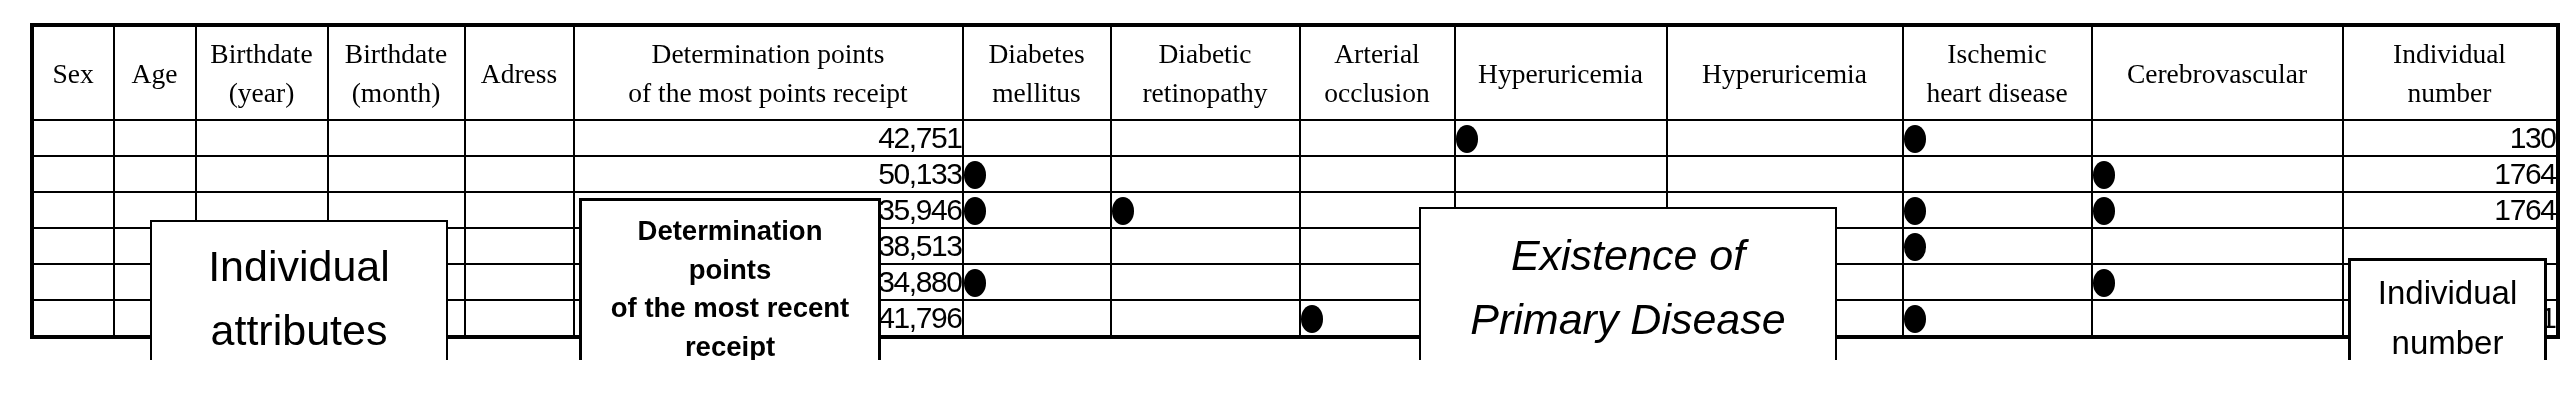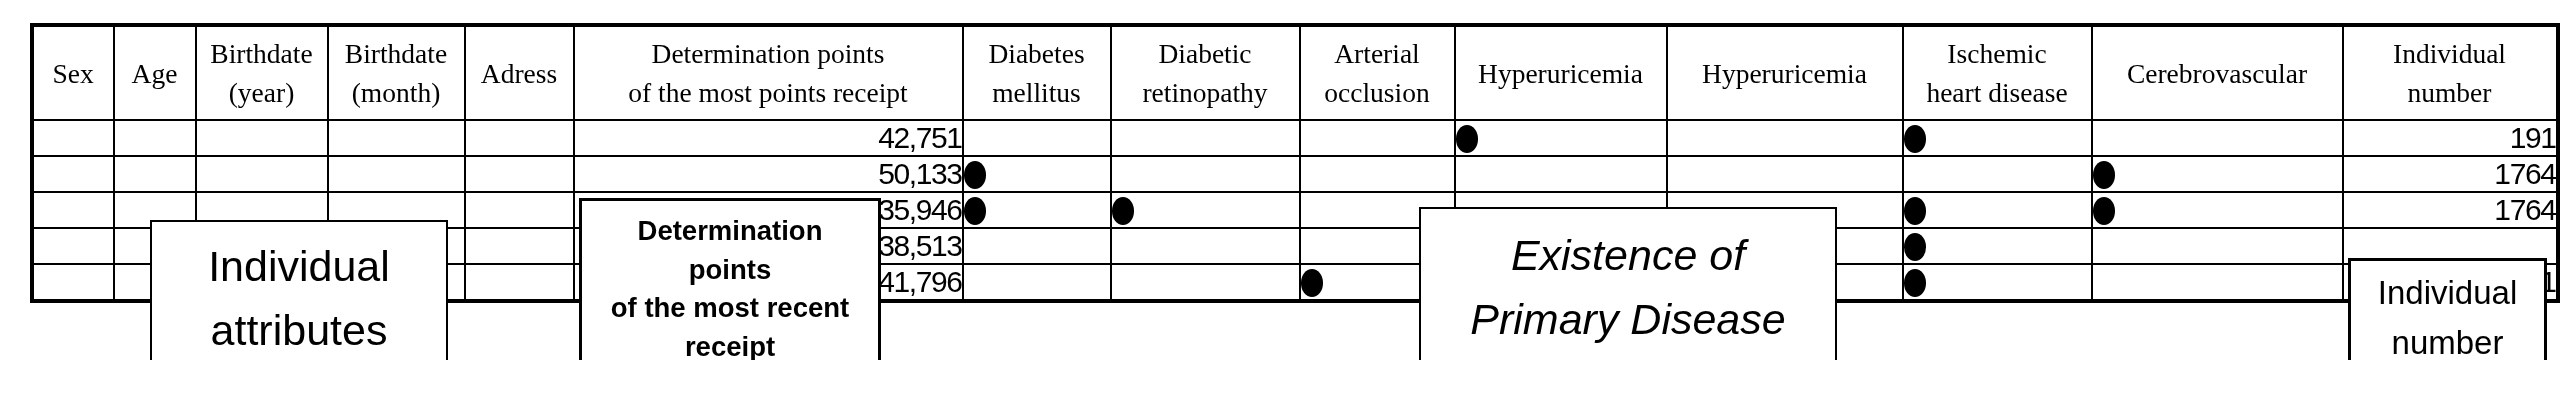--- a/index.html
+++ b/index.html
@@ -156,21 +156,21 @@
           <td class="c-text"></td>
           <td class="c-text"></td>
           <td class="c-number">42,751</td>
           <td class="c-dot"></td>
           <td class="c-dot"></td>
           <td class="c-dot"></td>
           <td class="c-dot"><span class="dot"></span></td>
           <td class="c-dot"></td>
           <td class="c-dot"><span class="dot"></span></td>
           <td class="c-dot"></td>
-          <td class="c-number">191</td>
+          <td class="c-number">130</td>
         </tr>
         <tr>
           <td class="c-text"></td>
           <td class="c-text"></td>
           <td class="c-text"></td>
           <td class="c-text"></td>
           <td class="c-text"></td>
           <td class="c-number">50,133</td>
           <td class="c-dot"><span class="dot"></span></td>
           <td class="c-dot"></td>
@@ -204,20 +204,36 @@
           <td class="c-text"></td>
           <td class="c-text"></td>
           <td class="c-number">38,513</td>
           <td class="c-dot"></td>
           <td class="c-dot"></td>
           <td class="c-dot"></td>
           <td class="c-dot"></td>
           <td class="c-dot"></td>
           <td class="c-dot"><span class="dot"></span></td>
           <td class="c-dot"></td>
+          <td class="c-number"></td>
+        </tr>
+        <tr>
+          <td class="c-text"></td>
+          <td class="c-text"></td>
+          <td class="c-text"></td>
+          <td class="c-text"></td>
+          <td class="c-text"></td>
+          <td class="c-number">34,880</td>
+          <td class="c-dot"><span class="dot"></span></td>
+          <td class="c-dot"></td>
+          <td class="c-dot"></td>
+          <td class="c-dot"></td>
+          <td class="c-dot"></td>
+          <td class="c-dot"></td>
+          <td class="c-dot"><span class="dot"></span></td>
           <td class="c-number"></td>
         </tr>
         <tr>
           <td class="c-text"></td>
           <td class="c-text"></td>
           <td class="c-text"></td>
           <td class="c-text"></td>
           <td class="c-text"></td>
           <td class="c-number">41,796</td>
           <td class="c-dot"></td>

